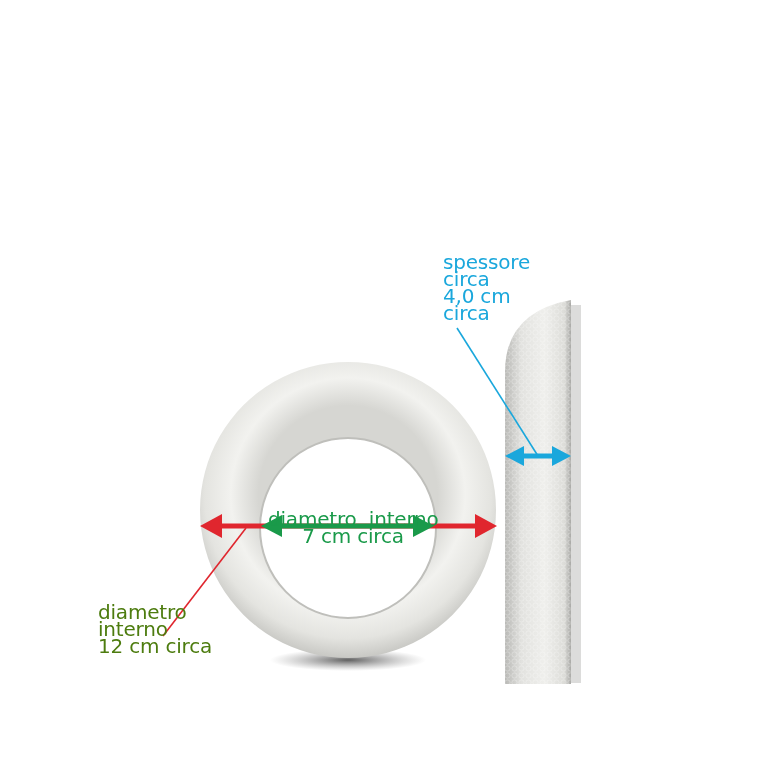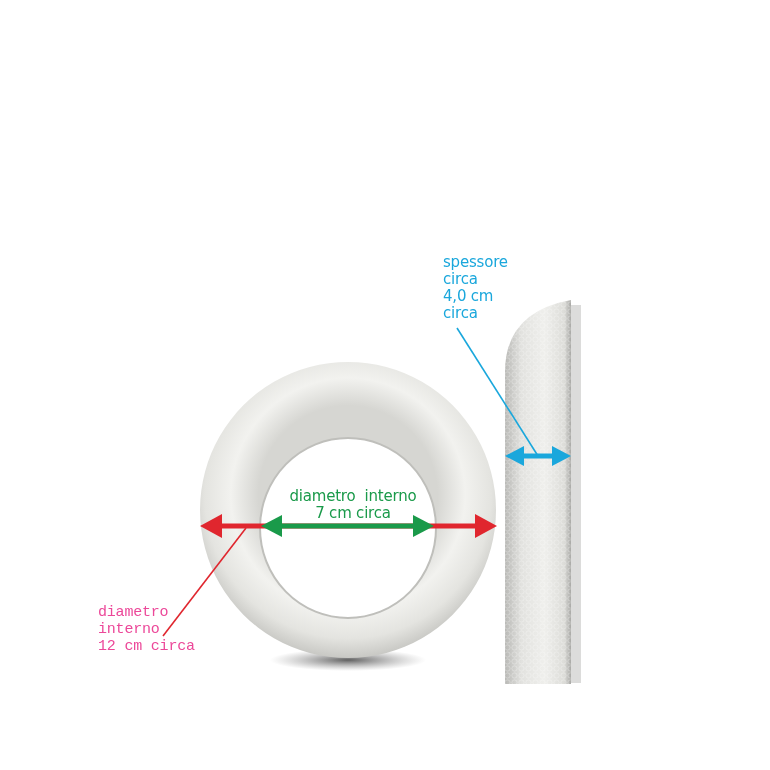--- a/index.html
+++ b/index.html
@@ -1,21 +1,21 @@
 <!DOCTYPE html>
 <html><head>
 <meta charset="utf-8">
 <style>
   html, body { margin:0; padding:0; background:#ffffff; }
   body { width:770px; height:770px; position:relative; overflow:hidden; font-family:"DejaVu Sans", "Liberation Sans", sans-serif; }
   .canvas { position:absolute; left:0; top:0; width:770px; height:770px; }
-  .label { position:absolute; font-size:15px; line-height:17px; letter-spacing:-0.2px; }
+  .label { position:absolute; font-size:20px; line-height:17px; letter-spacing:-0.2px; }
   .lbl-thick { left:443px; top:254px; color:#1aa7dc; }
-  .lbl-inner { left:268px; top:488px; width:170px; text-align:center; color:#1a9a4a; }
-  .lbl-outer { left:98px; top:604px; color:#ec4899;font-family:Liberation Mono, monospace; }
+  .lbl-inner { left:268px; top:511px; width:170px; text-align:center; color:#1a9a4a; }
+  .lbl-outer { left:98px; top:604px; color:#4d7c0f; }
   .lbl-line { display:block; white-space:pre; }
 </style>
 </head>
 <body>
 
 <svg class="canvas" viewBox="0 0 770 770" xmlns="http://www.w3.org/2000/svg">
   <defs>
     <radialGradient id="ringGrad" cx="50%" cy="45%" r="55%">
       <stop offset="0.55" stop-color="#d6d6d2"></stop>
       <stop offset="0.72" stop-color="#f2f2ef"></stop>

